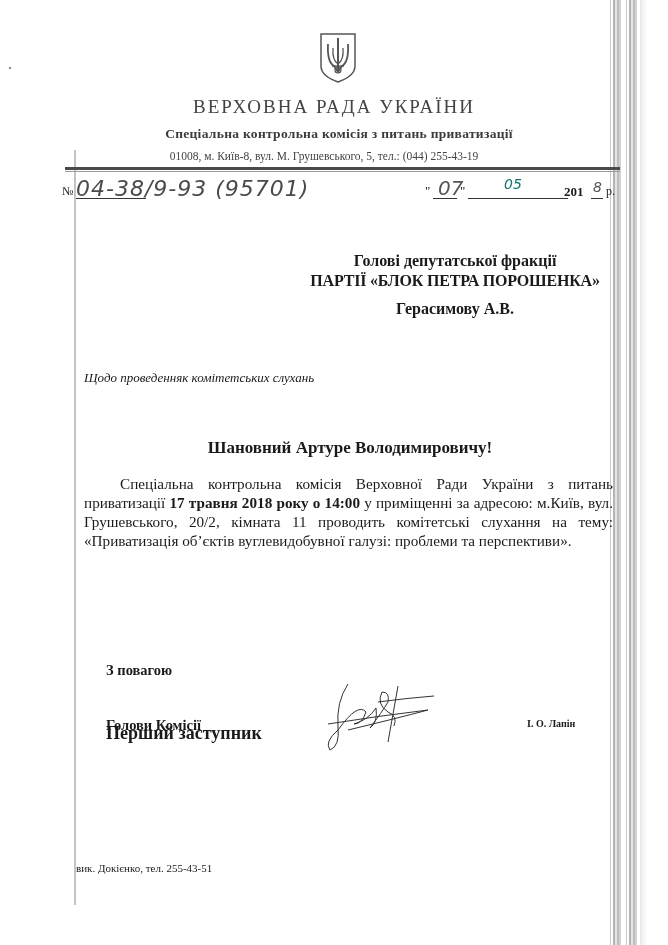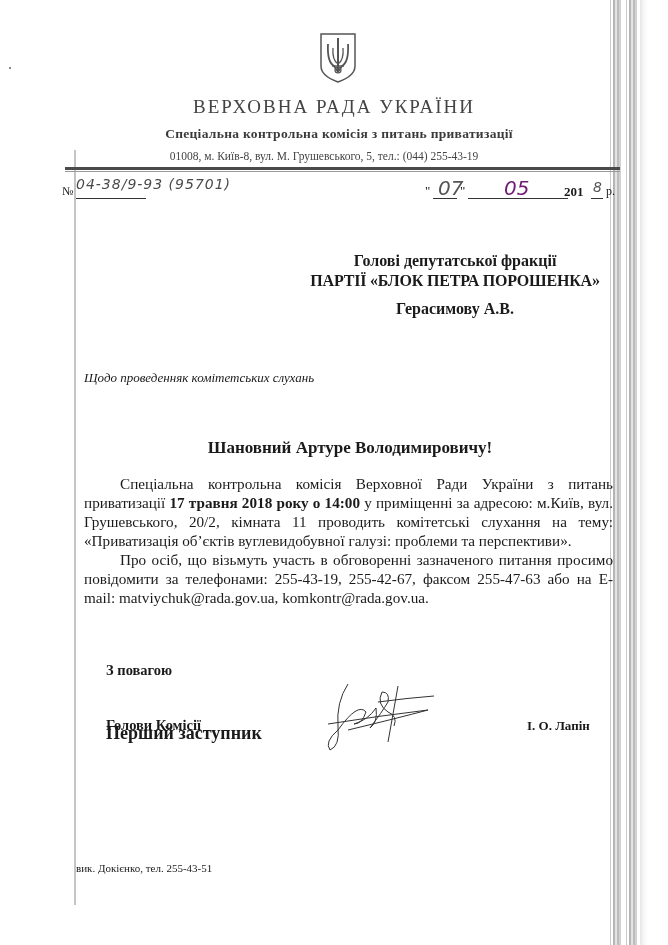--- a/index.html
+++ b/index.html
@@ -21,27 +21,27 @@
   .speck { position: absolute; left: 9px; top: 67px; width: 2px; height: 2px; background: #888; }
 
   .emblem { position: absolute; left: 318px; top: 32px; width: 40px; height: 52px; }
   .org-title { left: 0; width: 668px; top: 96px; text-align: center; font-size: 19px; letter-spacing: 2px; color: #444; }
   .commission { left: 5px; width: 668px; top: 126px; text-align: center; font-size: 13.5px; font-weight: bold; color: #3a3a3a; letter-spacing: 0.3px; }
   .address { left: 0; width: 648px; top: 150px; text-align: center; font-size: 11.5px; color: #444; }
   .header-rule { position: absolute; left: 65px; top: 167px; width: 555px; height: 3px; background: #4a4a4a; }
   .header-rule2 { position: absolute; left: 65px; top: 171px; width: 555px; height: 1px; background: #9a9a9a; }
 
   .reg-no-label { left: 62px; top: 184px; font-size: 12px; }
-  .reg-no { left: 76px; top: 176px; font-family: "DejaVu Sans", sans-serif; font-style: italic; font-size: 14px; color: #4a4a4a; letter-spacing: 1px; }
+  .reg-no { left: 76px; top: 176px; font-family: "DejaVu Sans", sans-serif; font-style: italic; font-size: 22px; color: #4a4a4a; letter-spacing: 1px; }
   .reg-no-underline { position: absolute; left: 76px; top: 198px; width: 70px; height: 1px; background: #333; }
   .date-q1 { left: 425px; top: 183px; font-size: 13px; }
   .date-day { left: 438px; top: 176px; font-family: "DejaVu Sans", sans-serif; font-style: italic; font-size: 20px; color: #555; }
   .date-day-line { position: absolute; left: 433px; top: 198px; width: 24px; height: 1px; background: #333; }
   .date-q2 { left: 460px; top: 183px; font-size: 13px; }
-  .date-month { left: 504px; top: 176px; font-family: "DejaVu Sans", sans-serif; font-style: italic; font-size: 20px; color: #701a75; }
+  .date-month { left: 504px; top: 176px; font-family: "DejaVu Sans", sans-serif; font-style: italic; font-size: 14px; color: #0f766e; }
   .date-month-line { position: absolute; left: 468px; top: 198px; width: 100px; height: 1px; background: #333; }
   .date-year-prefix { left: 564px; top: 184px; font-size: 13px; font-weight: bold; }
   .date-year-digit { left: 593px; top: 179px; font-family: "DejaVu Sans", sans-serif; font-style: italic; font-size: 14px; color: #555; }
   .date-year-line { position: absolute; left: 591px; top: 198px; width: 12px; height: 1px; background: #333; }
   .date-year-suffix { left: 606px; top: 184px; font-size: 12px; }
 
   .addressee { left: 290px; width: 330px; font-size: 16px; font-weight: bold; text-align: center; }
   .addr1 { top: 252px; }
   .addr2 { top: 272px; letter-spacing: -0.2px; }
   .addr3 { top: 300px; }
@@ -49,21 +49,21 @@
   .subject { left: 84px; top: 370px; font-size: 13px; font-style: italic; }
   .salutation { left: 0; width: 700px; top: 438px; text-align: center; font-size: 17px; font-weight: bold; }
 
   .body-text { position: absolute; left: 84px; width: 529px; top: 474px; font-size: 15.2px; line-height: 19px; text-align: justify; }
   .body-text p { margin: 0; text-indent: 36px; }
   .body-text b { font-weight: bold; }
 
   .closing { left: 106px; top: 662px; font-size: 14.5px; font-weight: bold; }
   .position1 { left: 106px; top: 723px; font-size: 18px; font-weight: bold; }
   .position2 { left: 106px; top: 717px; font-size: 14.5px; font-weight: bold; }
-  .signer { left: 527px; top: 718px; font-size: 13px; font-weight: bold; }
+  .signer { left: 527px; top: 718px; font-size: 10px; font-weight: bold; }
   .signature { position: absolute; left: 318px; top: 672px; width: 130px; height: 80px; }
   .executor { left: 76px; top: 862px; font-size: 11px; }
 </style>
 </head>
 <body>
 
 <div class="speck"></div>
 <div class="left-rule"></div>
 <div class="right-stripes"></div>
 <div class="right-faint"></div>
@@ -100,21 +100,20 @@
 <div class="abs addressee addr1">Голові депутатської фракції</div>
 <div class="abs addressee addr2">ПАРТІЇ «БЛОК ПЕТРА ПОРОШЕНКА»</div>
 <div class="abs addressee addr3">Герасимову А.В.</div>
 
 <div class="abs subject">Щодо проведенняк комітетських слухань</div>
 
 <div class="abs salutation">Шановний Артуре Володимировичу!</div>
 
 <div class="body-text">
   <p><span>Спеціальна контрольна комісія Верховної Ради України з питань приватизації </span><b>17 травня 2018 року о 14:00</b><span> у приміщенні за адресою: м.Київ, вул. Грушевського, 20/2, кімната 11 проводить комітетські слухання на тему: «Приватизація об’єктів вуглевидобувної галузі: проблеми та перспективи».</span></p>
-  <p>Про осіб, що візьмуть участь в обговоренні зазначеного питання просимо повідомити за телефонами: 255-43-19, 255-42-67, факсом 255-47-63 або на E-mail: matviychuk@rada.gov.ua, komkontr@rada.gov.ua.</p>
 </div>
 
 <div class="abs closing">З повагою</div>
 <div class="abs position1">Перший заступник</div>
 <div class="abs position2">Голови Комісії</div>
 <svg class="signature" viewBox="0 0 130 80">
   <path d="M30 12 Q18 30 20 55 Q22 74 12 78 Q6 70 20 58" fill="none" stroke="#333" stroke-width="1"></path>
   <path d="M20 58 Q40 30 48 40 Q44 52 36 52 Q50 48 58 36 Q60 50 52 56" fill="none" stroke="#333" stroke-width="1"></path>
   <path d="M52 56 Q64 40 70 30 Q72 20 64 20 Q58 32 70 40 Q80 44 76 54" fill="none" stroke="#333" stroke-width="1"></path>
   <path d="M80 14 L70 70" fill="none" stroke="#333" stroke-width="1"></path>

